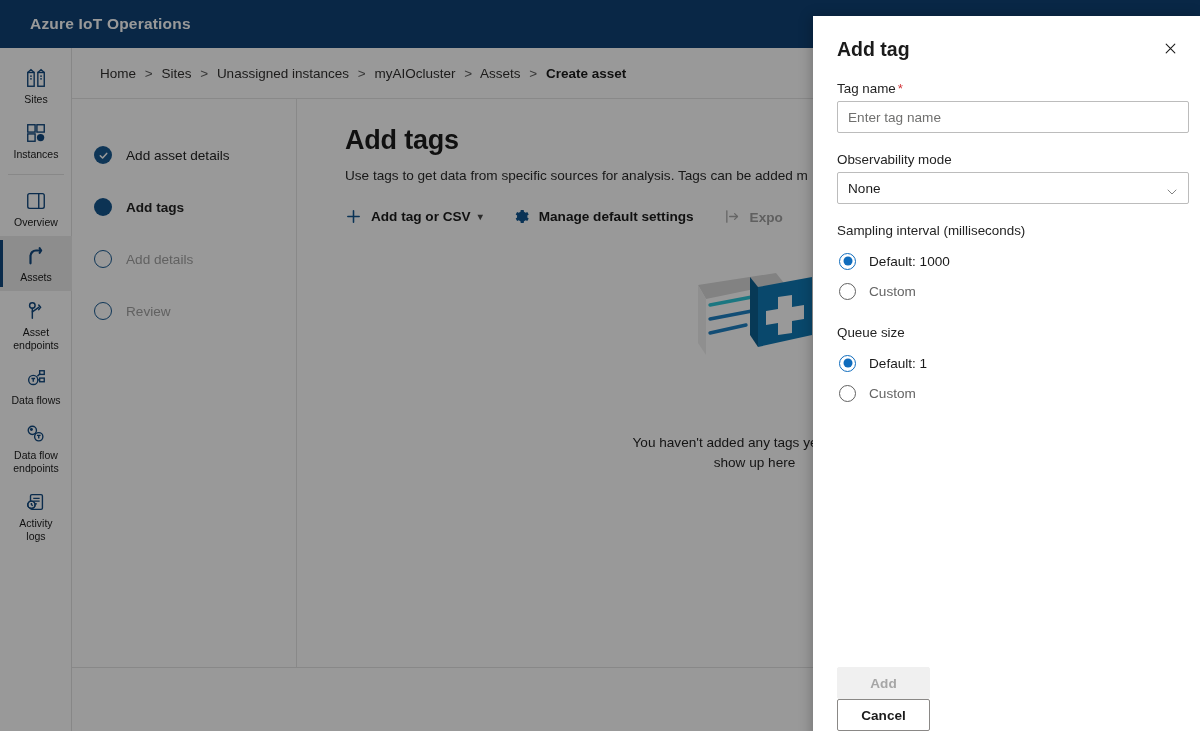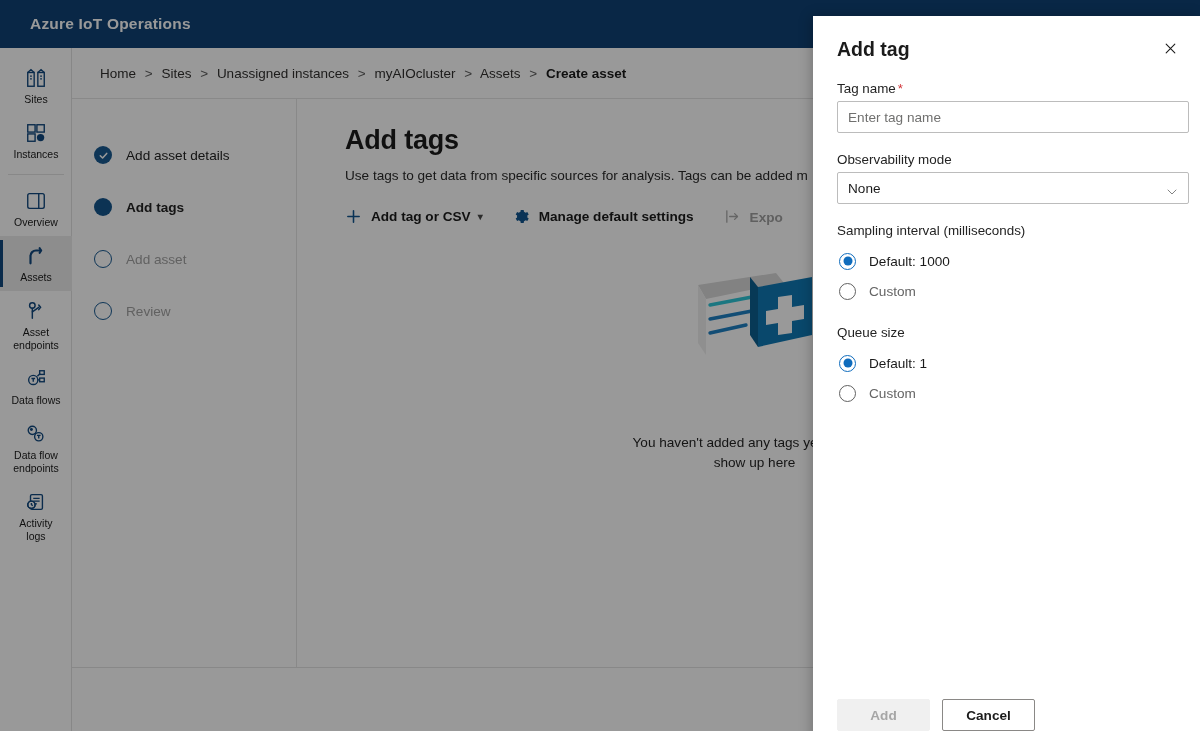--- a/index.html
+++ b/index.html
@@ -367,20 +367,21 @@
     background: #0f6cbd;
   }
   .radio-lbl { font-size: 13.6px; color: #1b1b1b; }
   .radio-lbl.dim { color: #646464; }
 
   .panel-foot {
     position: absolute;
     left: 24px;
     bottom: 16px;
     display: flex;
+    flex-direction: column;
   }
   .btn-add {
     background: #f0f0f0;
     border: 1px solid #f0f0f0;
     color: #a6a6a6;
     margin-right: 12px;
     cursor: default;
   }
 </style>
 </head>
@@ -522,21 +523,21 @@
               </svg>
           </span>
           <span class="step-label">Add asset details</span>
         </div>
         <div class="step">
           <span class="step-bullet current"></span>
           <span class="step-label bold">Add tags</span>
         </div>
         <div class="step">
           <span class="step-bullet todo"></span>
-          <span class="step-label dim">Add asset</span>
+          <span class="step-label dim">Add details</span>
         </div>
         <div class="step">
           <span class="step-bullet todo"></span>
           <span class="step-label dim">Review</span>
         </div>
       </div>
 
       <div class="pane">
         <h1>Add tags</h1>
         <div class="pane-desc">Use tags to get data from specific sources for analysis. Tags can be added m</div>

